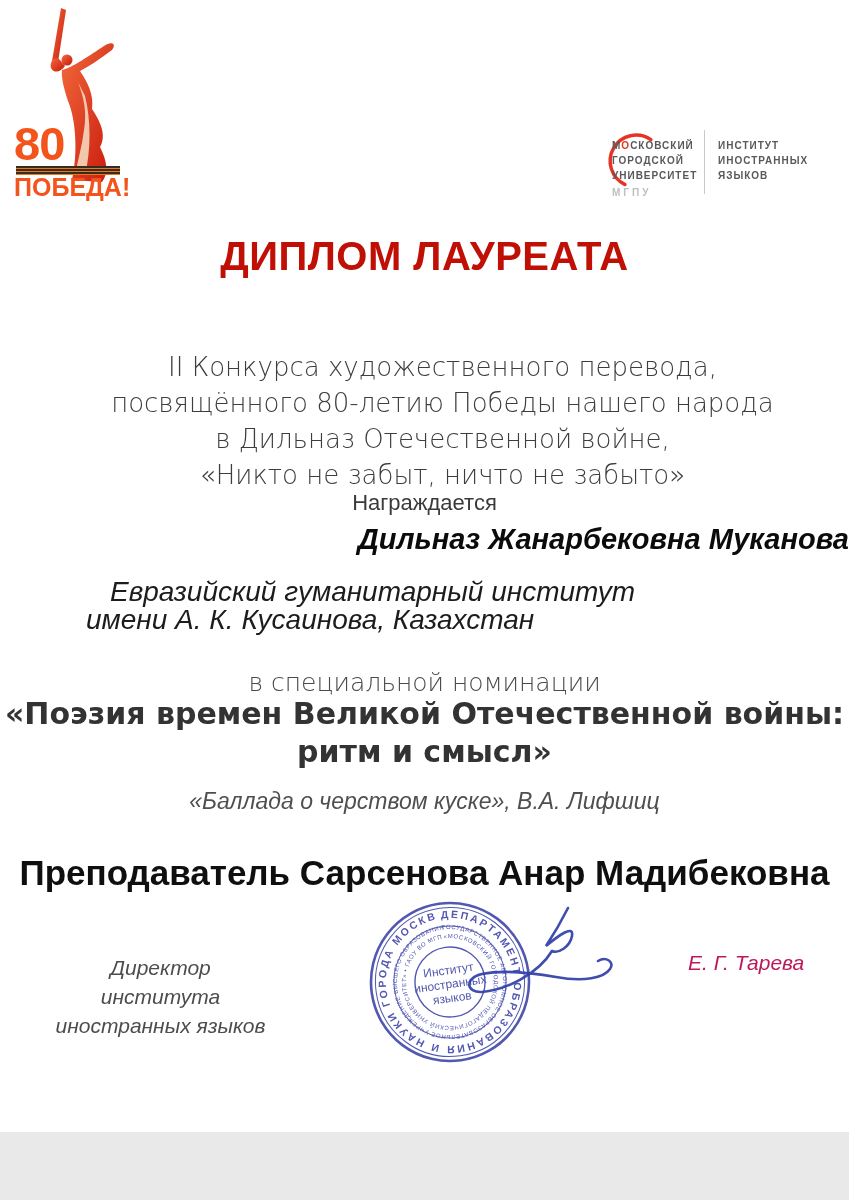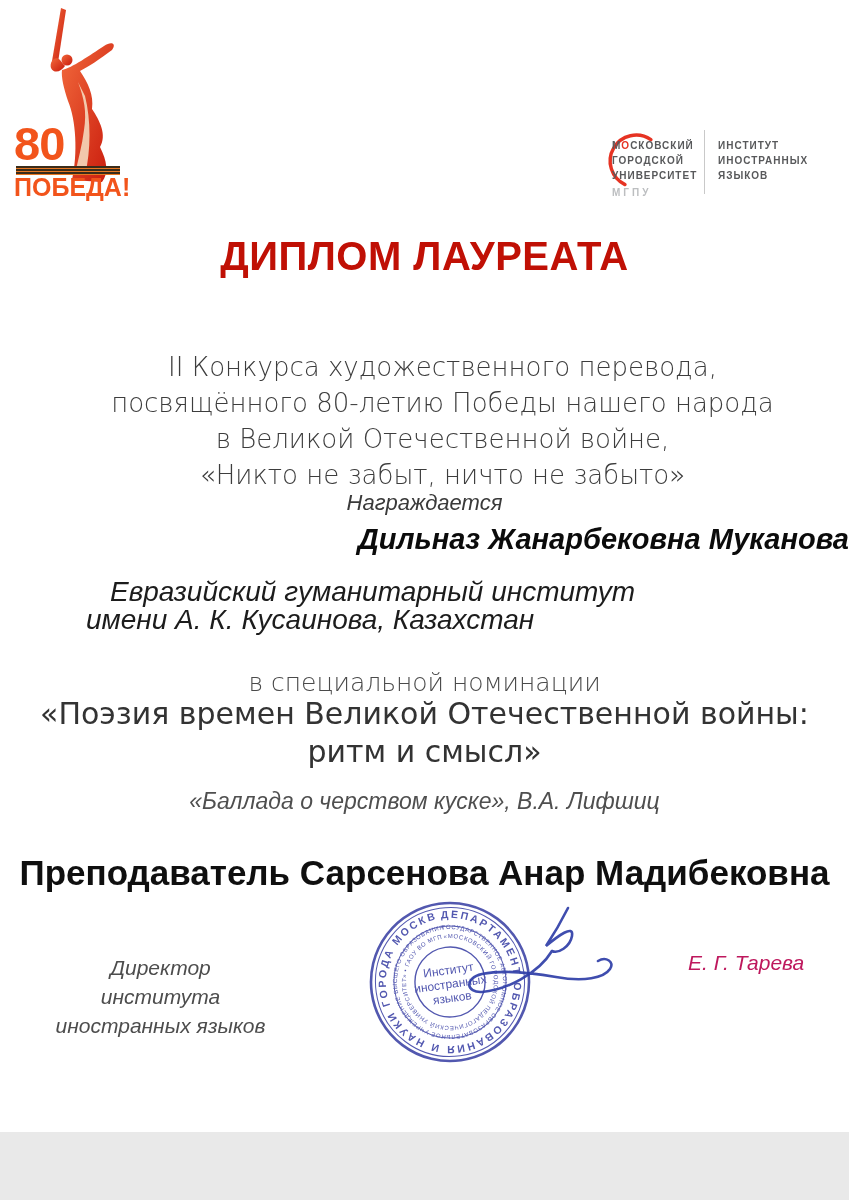--- a/index.html
+++ b/index.html
@@ -46,38 +46,38 @@
     left:0; top:234px; width:849px; text-align:center;
     font-size:40px; font-weight:bold; letter-spacing:0.5px; color:#c01005;
   }
   .contest {
     left:0; top:349px; width:849px; text-align:center;
     font-size:26px; font-weight:300; color:#3d3d3d; line-height:36px;
     font-family:"DejaVu Sans", sans-serif; font-stretch:condensed;padding-left:36px;
   }
   .award-label {
     left:0; top:490px; width:849px; text-align:center;
-    font-size:22px; font-style:italic; color:#3a3a3a;
+    font-size:22px; color:#3a3a3a;
   }
   .award-name {
     left:0; top:523px; width:849px; text-align:right;
     font-size:29px; font-weight:bold; font-style:italic; color:#0b0b0b;
   }
   .award-inst {
     left:86px; top:578px; width:620px; text-align:left; text-indent:24px;
     font-size:28px; font-style:italic; color:#1c1c1c; line-height:28px;
   }
   .nom-intro {
     left:0; top:668px; width:849px; text-align:center;
     font-size:25px; font-weight:300; color:#4a4a4a;
     font-family:"DejaVu Sans", sans-serif;
   }
   .nom-main {
     left:0; top:695px; width:849px; text-align:center;
-    font-size:30px; font-weight:400; color:#333; line-height:38px;
+    font-size:30px; font-weight:700; color:#333; line-height:38px;
     font-family:"DejaVu Sans", sans-serif;
   }
   .nom-work {
     left:0; top:788px; width:849px; text-align:center;
     font-size:23px; font-style:italic; color:#4f4f4f;
   }
   .teacher {
     left:0; top:853px; width:849px; text-align:center;
     font-size:35px; font-weight:bold; color:#0f0f0f;
   }
@@ -149,21 +149,21 @@
       <div class="ln">ИНОСТРАННЫХ</div>
       <div class="ln">ЯЗЫКОВ</div>
     </div>
   </div>
 
   <div class="abs title">ДИПЛОМ ЛАУРЕАТА</div>
 
   <div class="abs contest">
     <div>II Конкурса художественного перевода,</div>
     <div>посвящённого 80-летию Победы нашего народа</div>
-    <div>в Великой Отечественной войне,</div>
+    <div>в Дильназ Отечественной войне,</div>
     <div>«Никто не забыт, ничто не забыто»</div>
   </div>
 
   <div class="abs award-label">Награждается</div>
   <div class="abs award-name">Дильназ Жанарбековна Муканова</div>
   <div class="abs award-inst">Евразийский гуманитарный институт имени А. К. Кусаинова, Казахстан</div>
 
   <div class="abs nom-intro">в специальной номинации</div>
   <div class="abs nom-main">
     <div>«Поэзия времен Великой Отечественной войны:</div>

